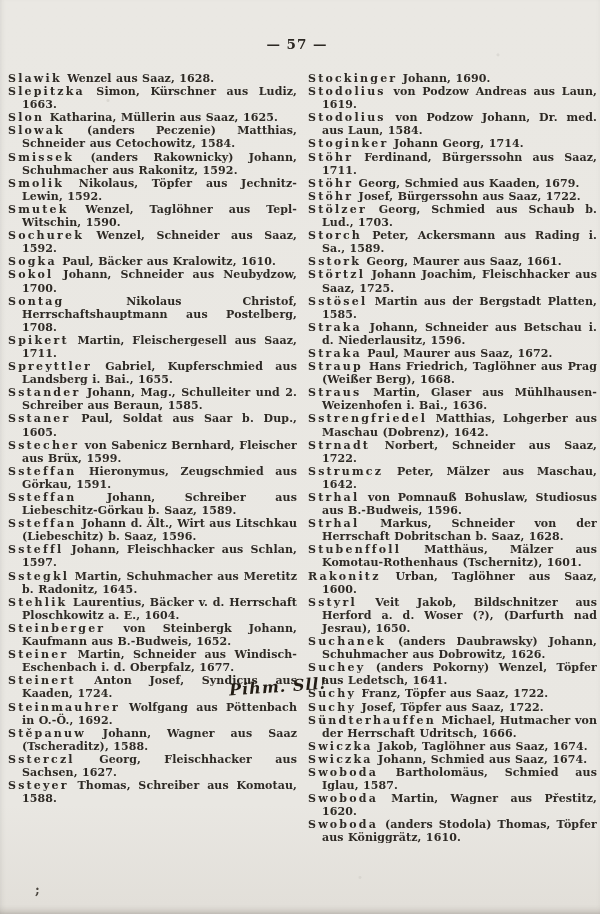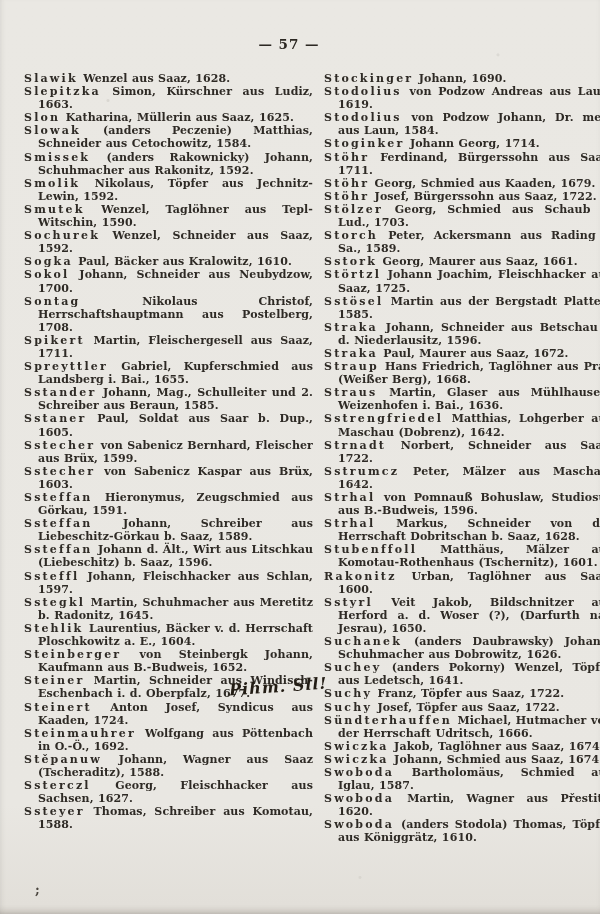--- a/index.html
+++ b/index.html
@@ -13,25 +13,25 @@
     background:
       radial-gradient(circle at 18% 11%, rgba(120,115,105,.14) 0 1px, transparent 2px),
       radial-gradient(circle at 83% 6%,  rgba(120,115,105,.12) 0 1px, transparent 2px),
       radial-gradient(circle at 60% 96%, rgba(120,115,105,.10) 0 1px, transparent 2px),
       linear-gradient(180deg,#eae8e3 0%,#e9e7e2 88%,#e2dfd9 99%,#d8d4cd 100%);
     box-shadow:inset 0 -5px 9px -6px rgba(60,55,48,.35), inset 4px 0 10px -8px rgba(60,55,48,.25);
   }
   .page-header{
     position:absolute;top:36px;left:0;width:578px;
     text-align:center;
-    font-size:13.5px;font-weight:700;color:#2c2823;letter-spacing:1px;
+    font-size:13.5px;font-weight:700;color:#2c2823;letter-spacing:1px;padding-left:8px;
   }
   .columns{
     position:absolute;top:72px;left:8px;right:4px;
-    display:flex;gap:11px;margin-left:16px;
+    display:flex;gap:11px;
   }
   .col{width:289px;flex:0 0 289px;}
   .entry{
     margin:0;
     padding-left:14px;text-indent:-14px;
     font-size:11px;line-height:13.1px;font-weight:700;
     color:#2e2a25;
     text-align:justify;
     letter-spacing:.1px;
     word-spacing:.5px;
@@ -71,21 +71,20 @@
         <p class="entry"><span class="head">Smutek</span> Wenzel, Taglöhner aus Tepl-Witschin, 1590.</p>
         <p class="entry"><span class="head">Sochurek</span> Wenzel, Schneider aus Saaz, 1592.</p>
         <p class="entry"><span class="head">Sogka</span> Paul, Bäcker aus Kralowitz, 1610.</p>
         <p class="entry"><span class="head">Sokol</span> Johann, Schneider aus Neubydzow, 1700.</p>
         <p class="entry"><span class="head">Sontag</span> Nikolaus Christof, Herrschaftshauptmann aus Postelberg, 1708.</p>
         <p class="entry"><span class="head">Spikert</span> Martin, Fleischergesell aus Saaz, 1711.</p>
         <p class="entry"><span class="head">Spreyttler</span> Gabriel, Kupferschmied aus Landsberg i. Bai., 1655.</p>
         <p class="entry"><span class="head">Sstander</span> Johann, Mag., Schulleiter und 2. Schreiber aus Beraun, 1585.</p>
         <p class="entry"><span class="head">Sstaner</span> Paul, Soldat aus Saar b. Dup., 1605.</p>
         <p class="entry"><span class="head">Sstecher</span> von Sabenicz Bernhard, Fleischer aus Brüx, 1599.</p>
-        <p class="entry"><span class="head">Sstecher</span> von Sabenicz Kaspar aus Brüx, 1603.</p>
         <p class="entry"><span class="head">Ssteffan</span> Hieronymus, Zeugschmied aus Görkau, 1591.</p>
         <p class="entry"><span class="head">Ssteffan</span> Johann, Schreiber aus Liebeschitz-Görkau b. Saaz, 1589.</p>
         <p class="entry"><span class="head">Ssteffan</span> Johann d. Ält., Wirt aus Litschkau (Liebeschitz) b. Saaz, 1596.</p>
         <p class="entry"><span class="head">Ssteffl</span> Johann, Fleischhacker aus Schlan, 1597.</p>
         <p class="entry"><span class="head">Sstegkl</span> Martin, Schuhmacher aus Meretitz b. Radonitz, 1645.</p>
         <p class="entry"><span class="head">Stehlik</span> Laurentius, Bäcker v. d. Herrschaft Ploschkowitz a. E., 1604.</p>
         <p class="entry"><span class="head">Steinberger</span> von Steinbergk Johann, Kaufmann aus B.-Budweis, 1652.</p>
         <p class="entry"><span class="head">Steiner</span> Martin, Schneider aus Windisch-Eschenbach i. d. Oberpfalz, 1677.</p>
         <p class="entry"><span class="head">Steinert</span> Anton Josef, Syndicus aus Kaaden, 1724.</p>
         <p class="entry"><span class="head">Steinmauhrer</span> Wolfgang aus Pöttenbach in O.-Ö., 1692.</p>

